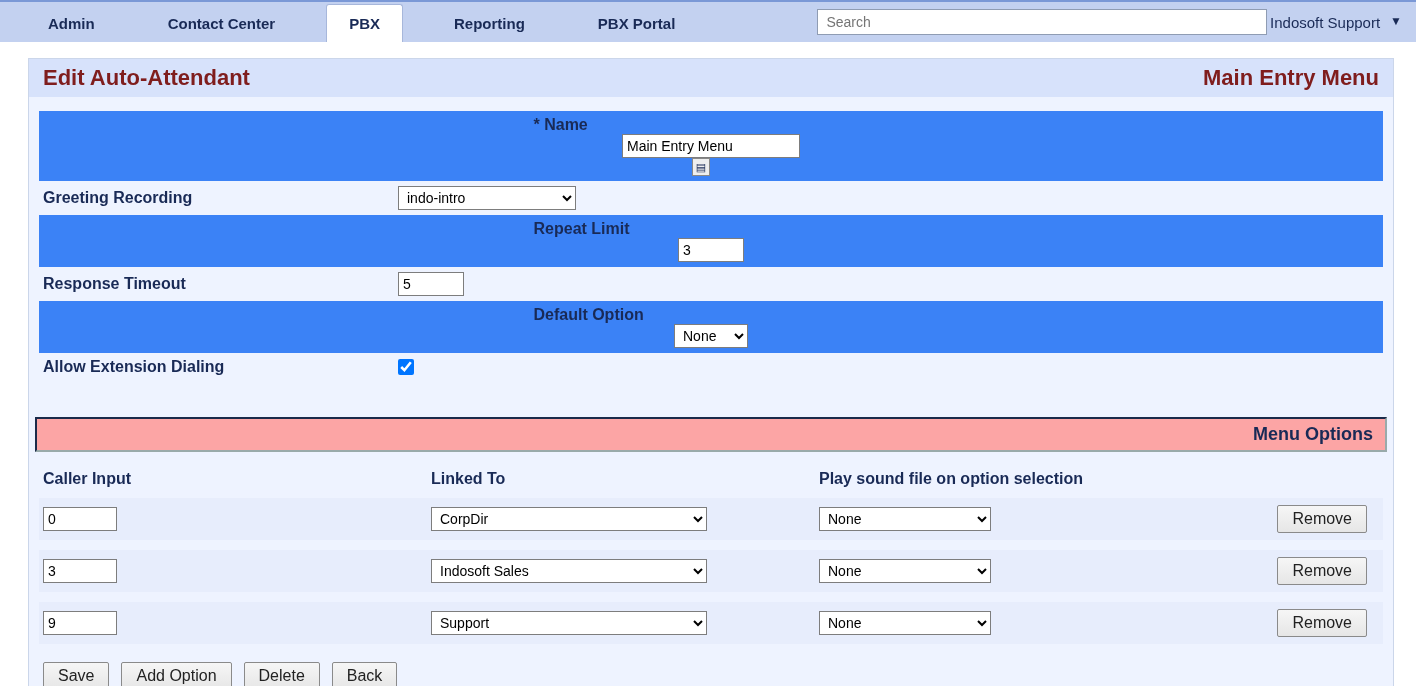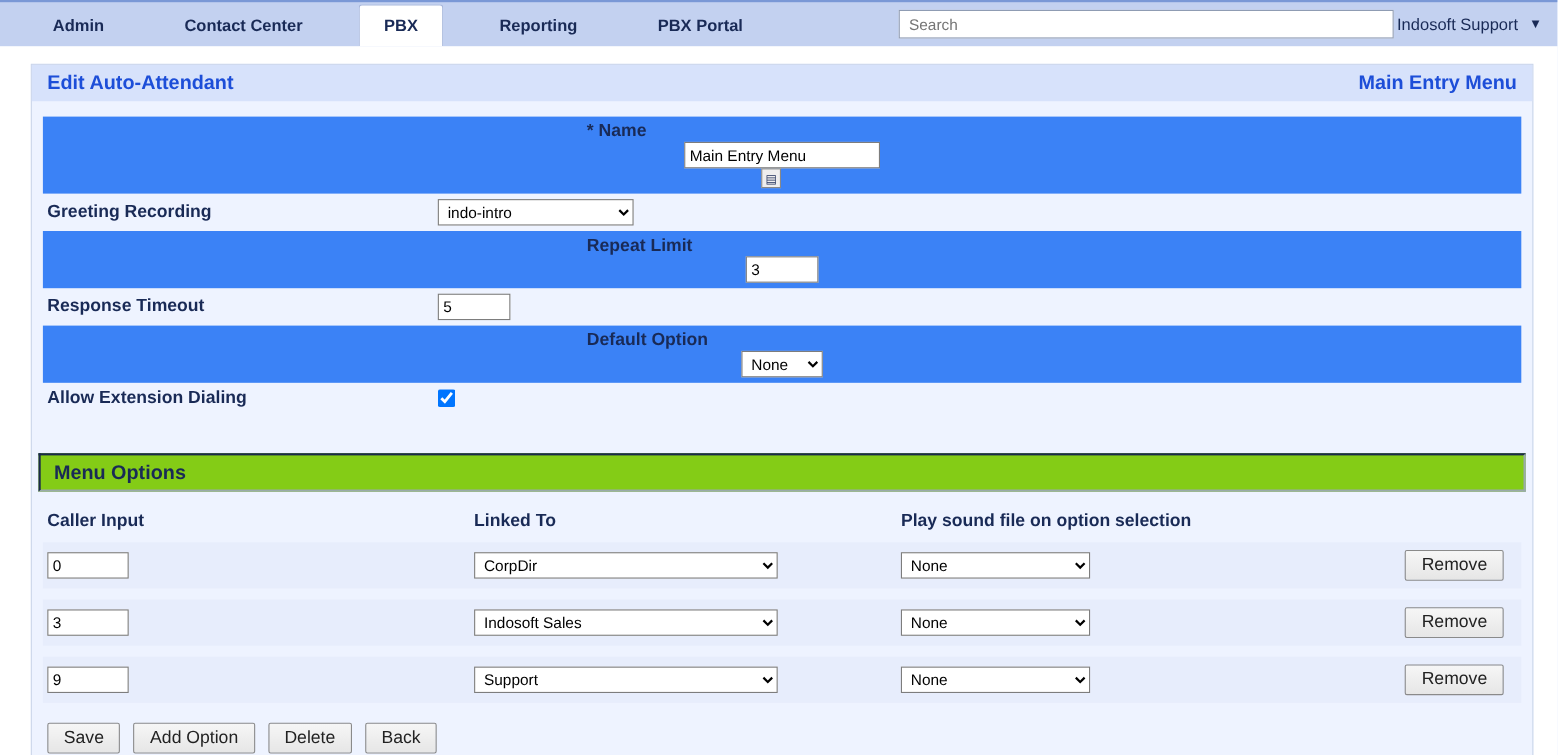--- a/index.html
+++ b/index.html
@@ -69,22 +69,22 @@
   border: 1px solid #cbd6ea;
   background: #eef3ff;
 }
 .panel-header {
   background: #d7e2fb;
   display: flex;
   align-items: center;
   justify-content: space-between;
   padding: 6px 14px;
   font-weight: bold;
-  font-size: 18px;
-  color: #1d4ed8;
+  font-size: 22px;
+  color: #7f1d1d;
 }
 .form-area {
   padding: 14px 10px 8px 10px;
 }
 .form-row {
   display: flex;
   align-items: center;
   padding: 5px 4px;
 }
 .form-row.stripe {
@@ -117,28 +117,29 @@
   border: 1px solid #7d7d7d;
   background: #fff;
   padding: 1px 4px;
 }
 .sel-greeting { width: 178px; }
 .small-input { width: 66px; }
 .sel-default { width: 74px; }
 .chk { width:16px; height:16px; }
 .section-title-bar {
   margin: 28px 6px 0 6px;
-  background: #84cc16;
+  background: #fca5a5;
   border: 2px solid #1a2a4a;
   border-right-color:#9aa;
   border-bottom-color:#9aa;
   padding: 5px 12px;
   font-weight: bold;
   font-size: 18px;
   color: #192a56;
+  text-align: right;
 }
 .options-area {
   padding: 18px 10px 8px 10px;
 }
 .opt-head {
   display: flex;
   font-weight: bold;
   font-size: 16px;
   color: #192a56;
   padding: 0 4px;

